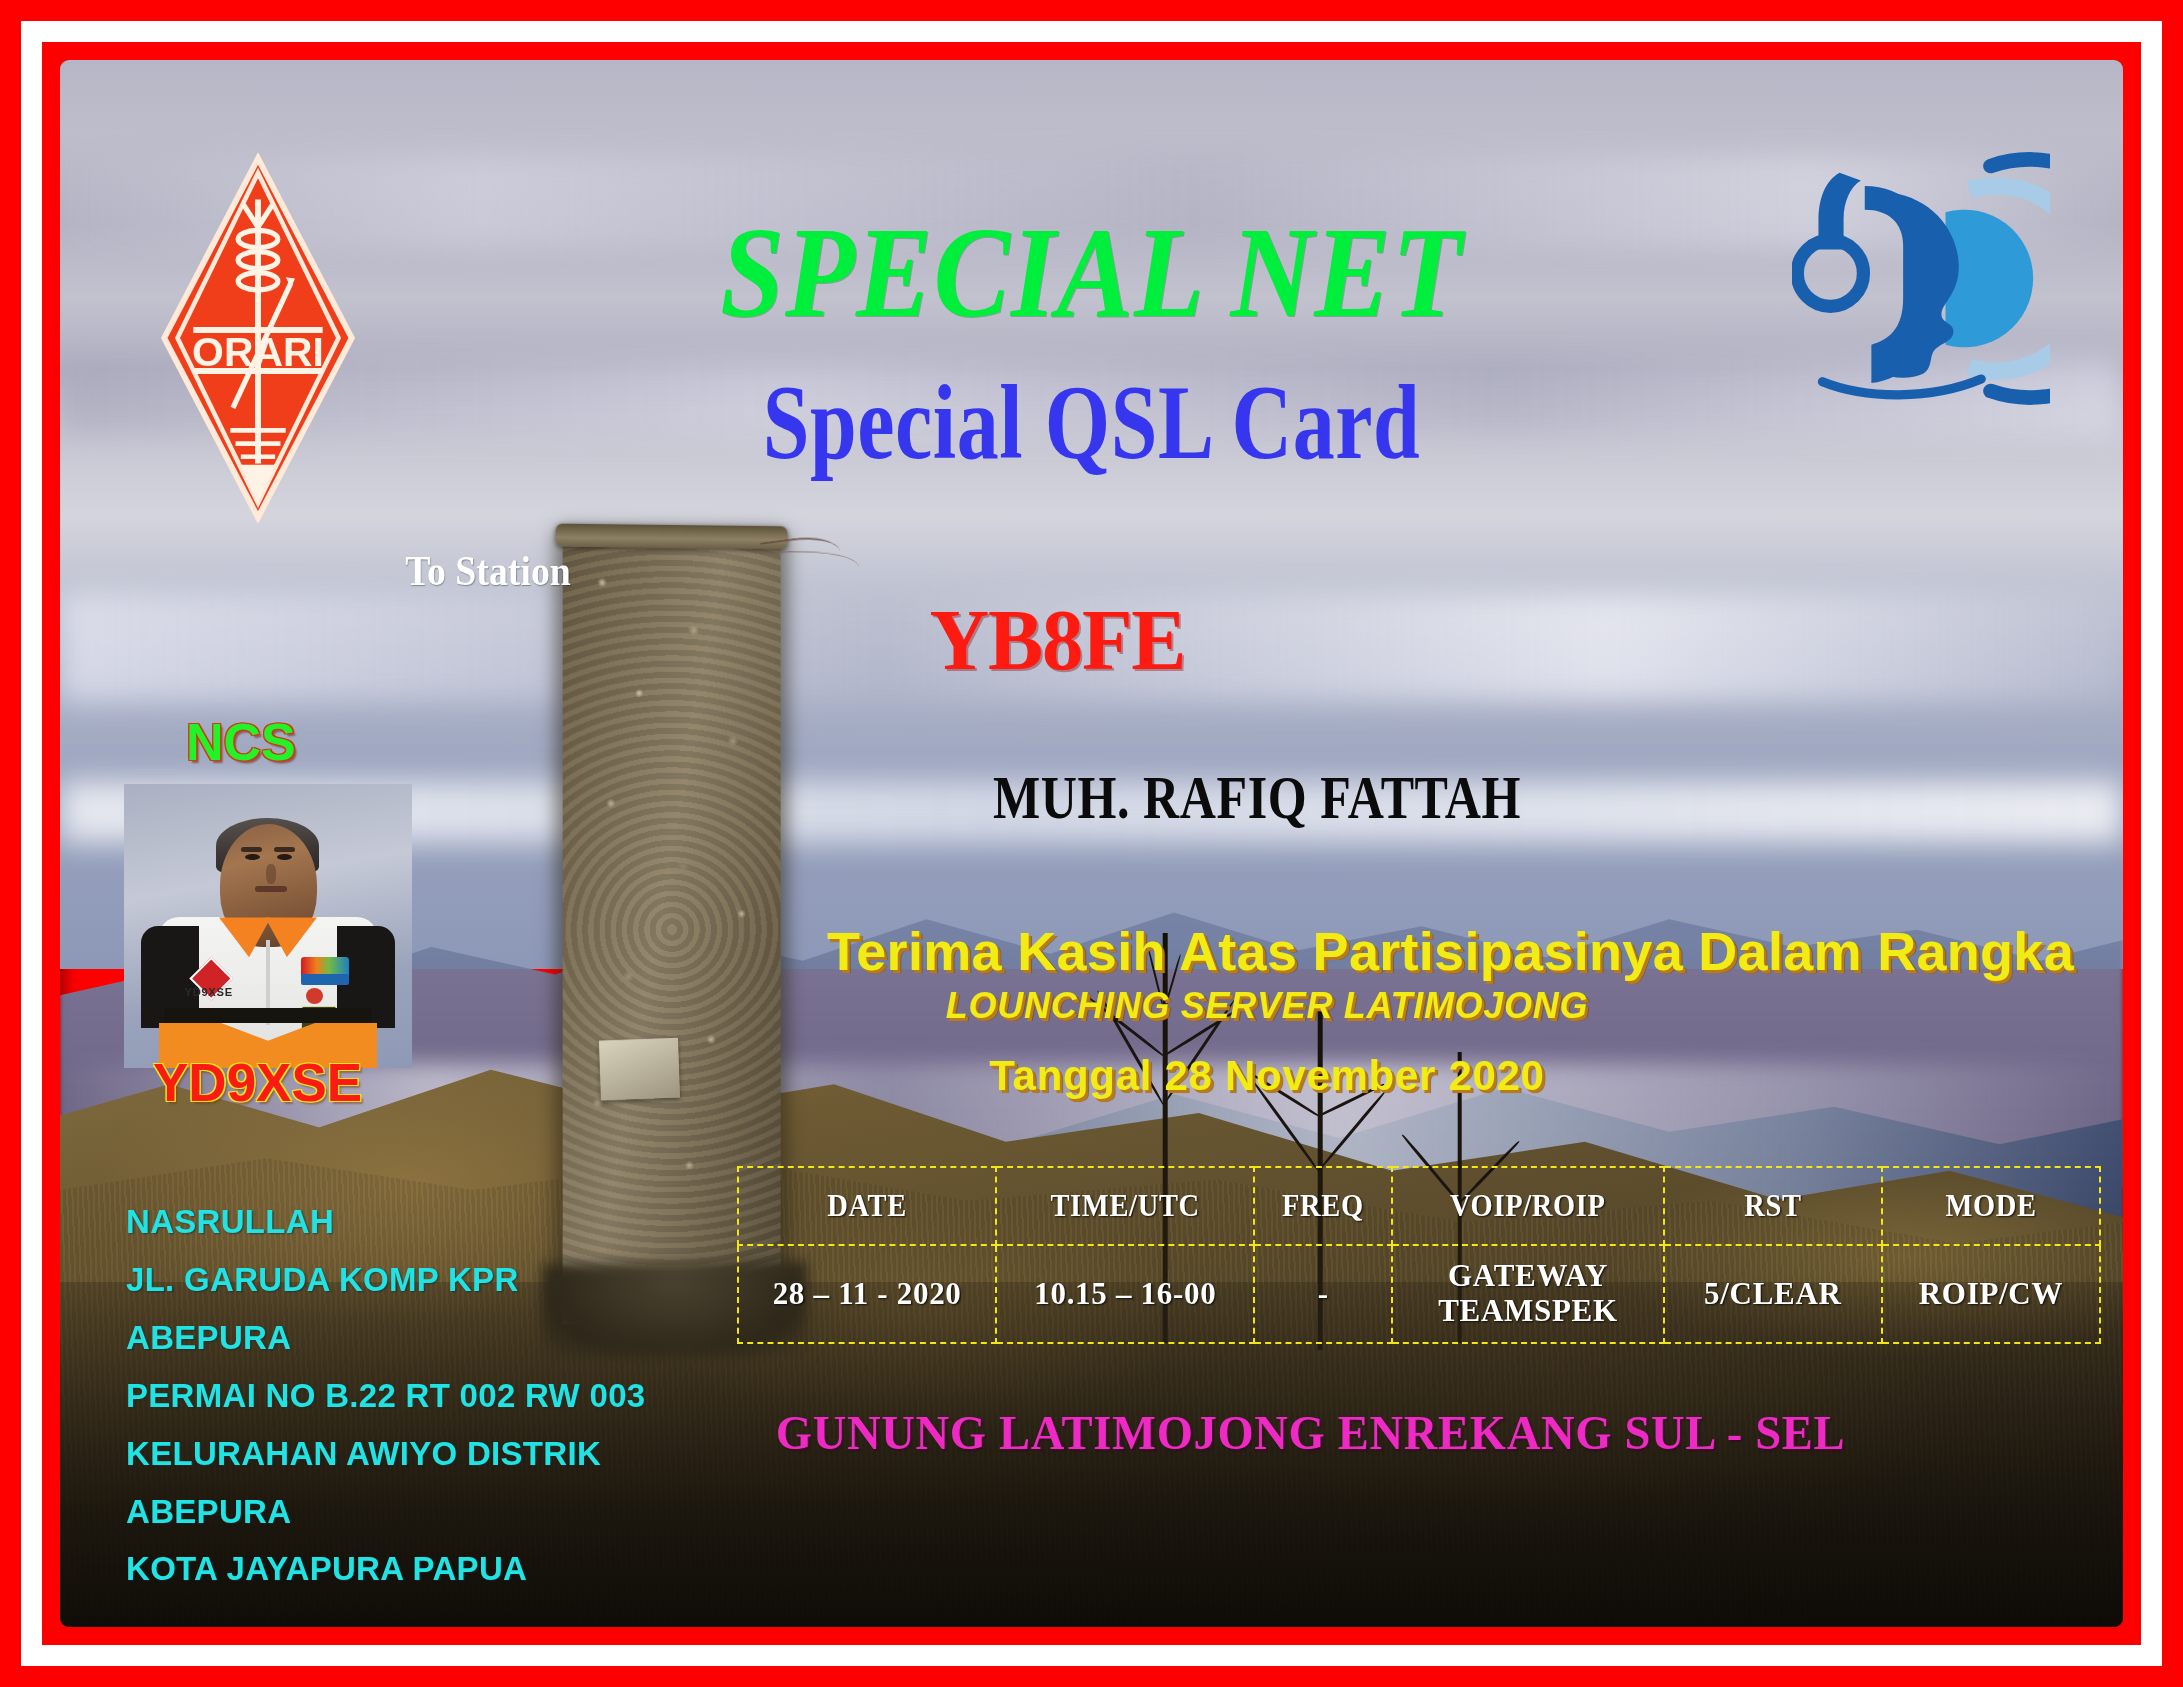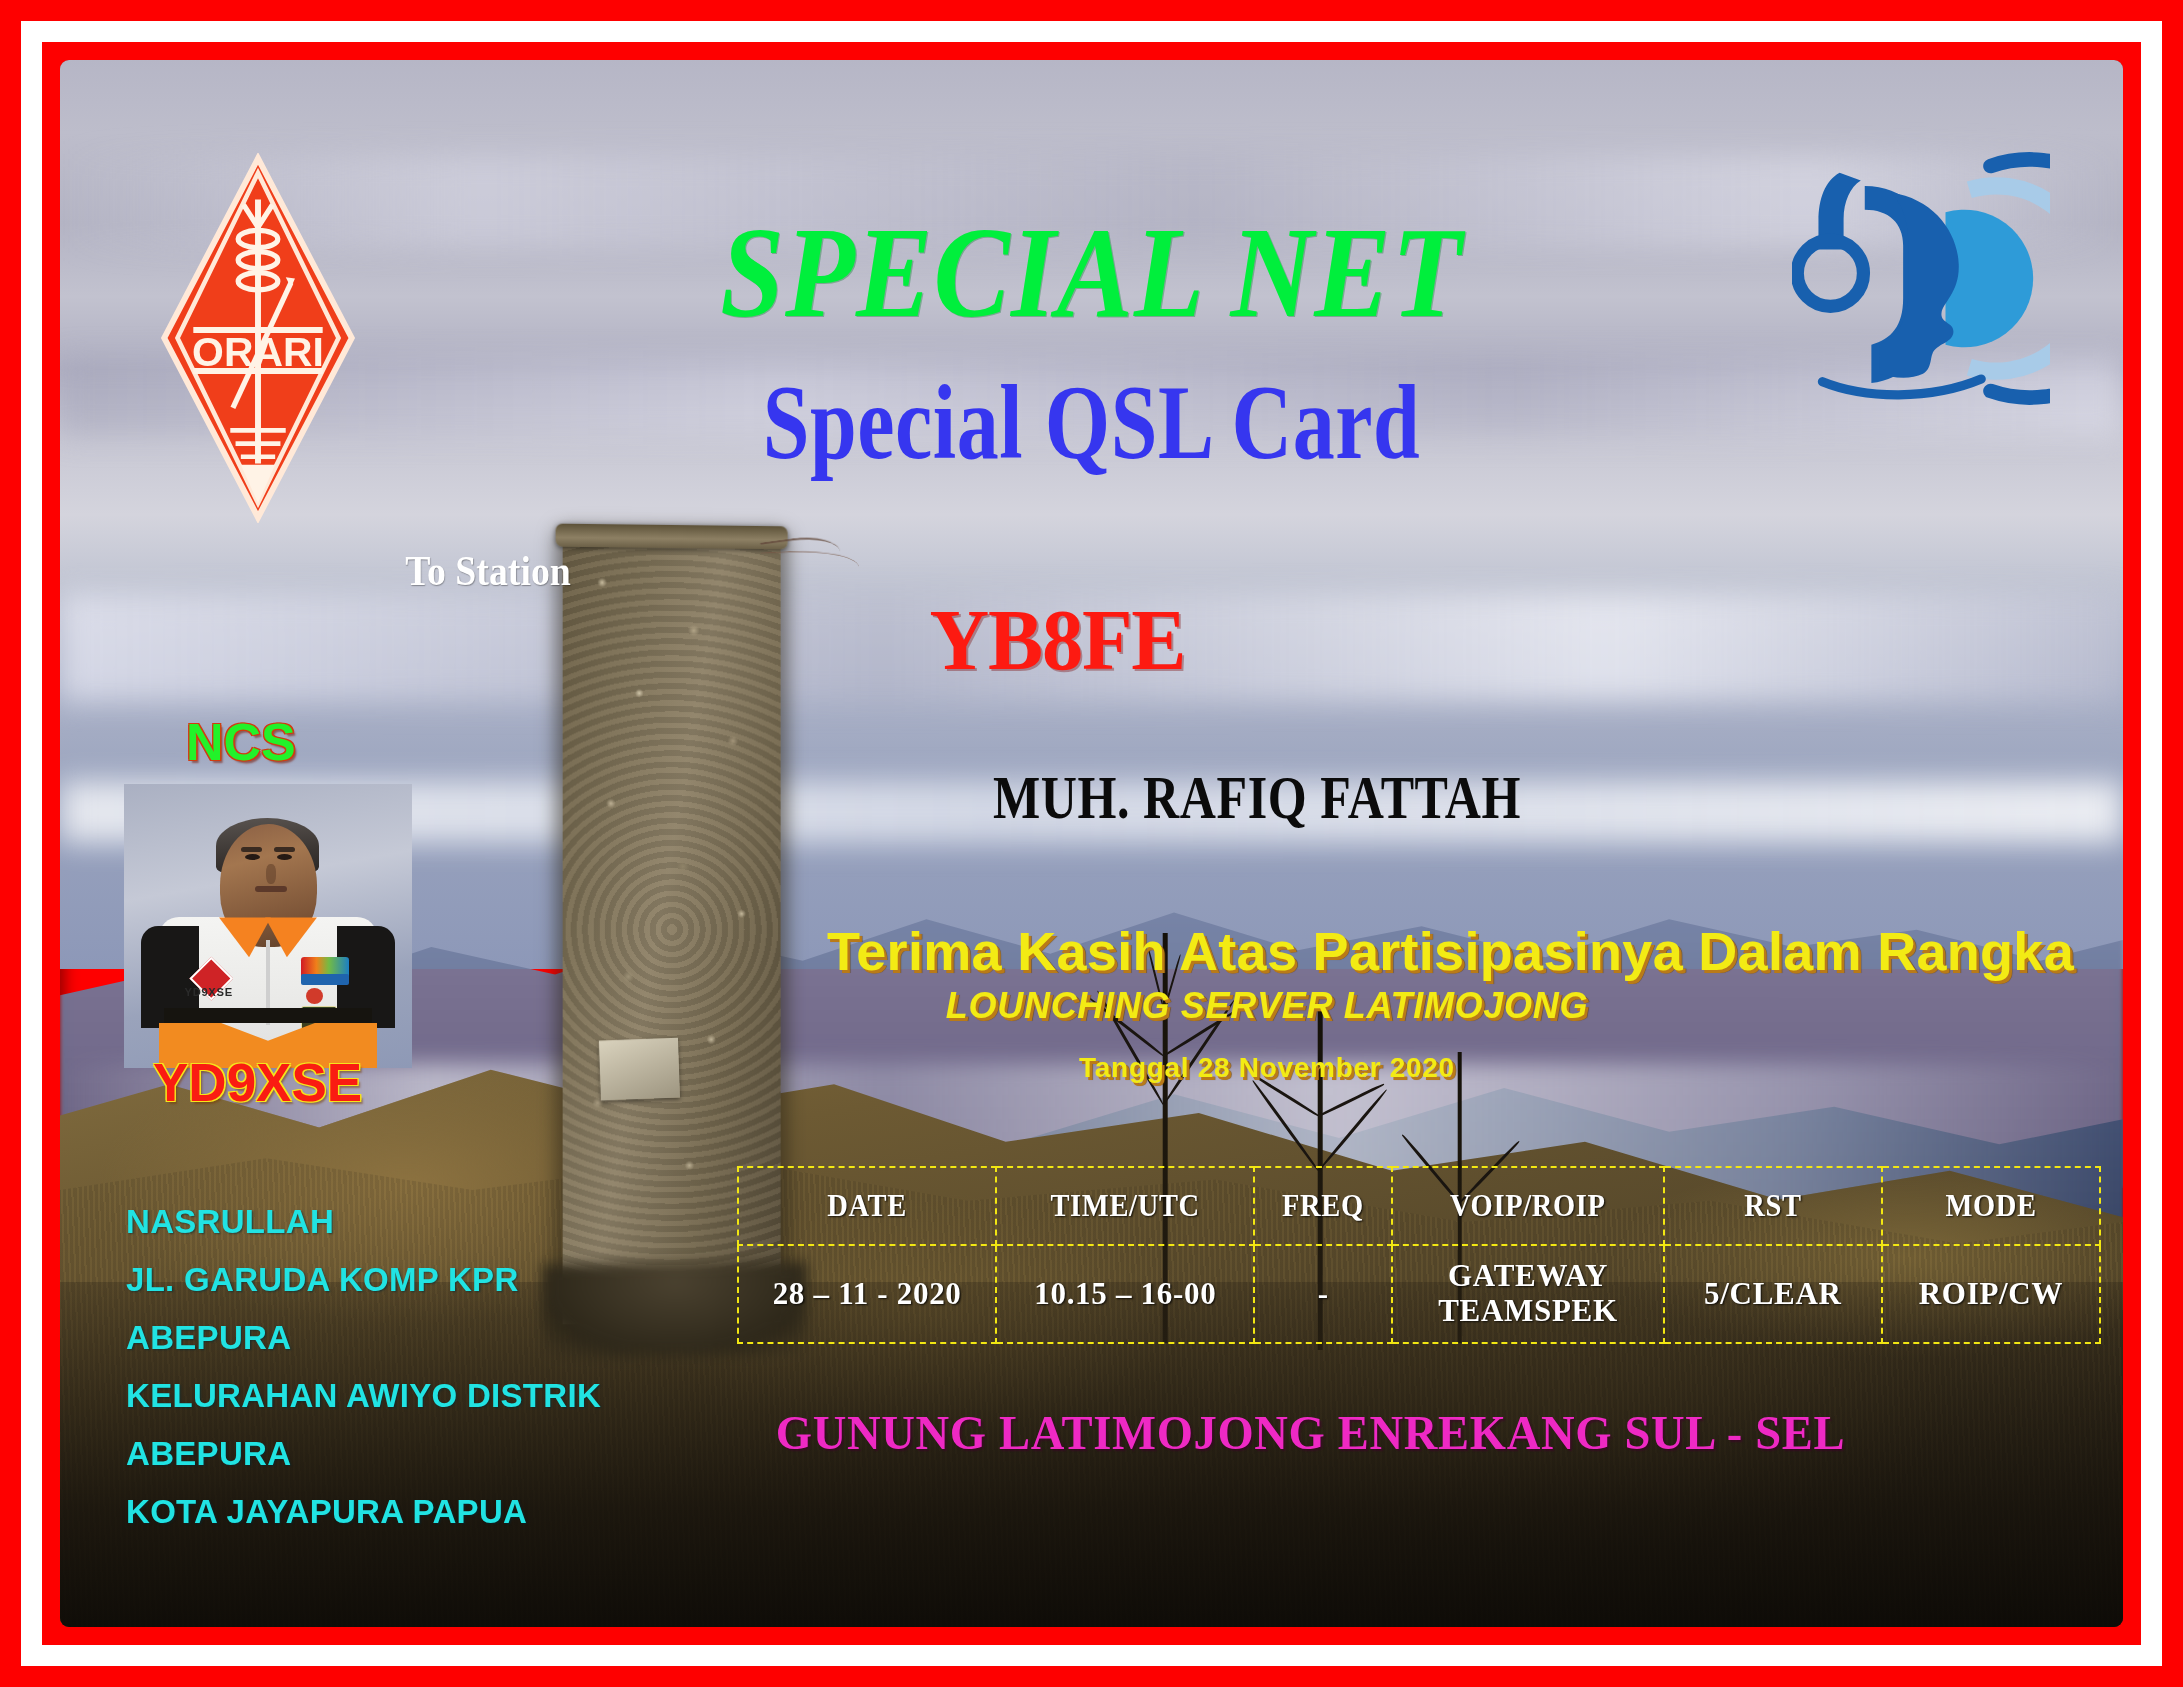--- a/index.html
+++ b/index.html
@@ -188,21 +188,21 @@
     letter-spacing:0.7px;
   }
   .ytxt{
     position:absolute;white-space:nowrap;
     font-family:"Liberation Sans",sans-serif;
     color:#f3eb14;font-weight:700;
     text-shadow:2.6px 2.6px 0 #b97a18, 3.3px 3.3px 0.7px rgba(100,60,0,.6);
   }
   #t-terima{left:767px;top:860px;width:880px;text-align:center;font-size:54px;letter-spacing:0.3px;}
   #t-lounch{left:767px;top:925px;width:880px;text-align:center;font-size:36px;font-style:italic;letter-spacing:0.7px;}
-  #t-tanggal{left:767px;top:992px;width:880px;text-align:center;font-size:28px;letter-spacing:0.7px;}
+  #t-tanggal{left:767px;top:992px;width:880px;text-align:center;font-size:42px;letter-spacing:0.7px;}
 
   
   #t-ncs{
     position:absolute;left:126px;top:652px;
     font-family:"Liberation Sans",sans-serif;
     font-size:52px;font-weight:700;color:#22f22a;
     text-shadow:
       -1.3px -1.3px 0 #d23b10, 1.3px -1.3px 0 #d23b10,
       -1.3px  1.3px 0 #d23b10, 1.3px  1.3px 0 #d23b10,
        2.6px  2.6px 2px rgba(120,20,0,.55);
@@ -421,20 +421,21 @@
       <div class="ph-badge"></div>
       <div class="ph-belt"></div>
       <div class="ph-sash"></div>
     </div>
     <div id="t-yd9xse">YD9XSE</div>
 
     <div id="addr">
       <div>NASRULLAH</div>
       <div>JL. GARUDA KOMP KPR</div>
       <div>ABEPURA</div>
+      <div>PERMAI NO B.22 RT 002 RW 003</div>
       <div>KELURAHAN AWIYO DISTRIK</div>
       <div>ABEPURA</div>
       <div>KOTA JAYAPURA PAPUA</div>
     </div>
 
     <table id="qso-table">
       <thead>
         <tr>
           <th class="c-date">DATE</th>
           <th class="c-time">TIME/UTC</th>

